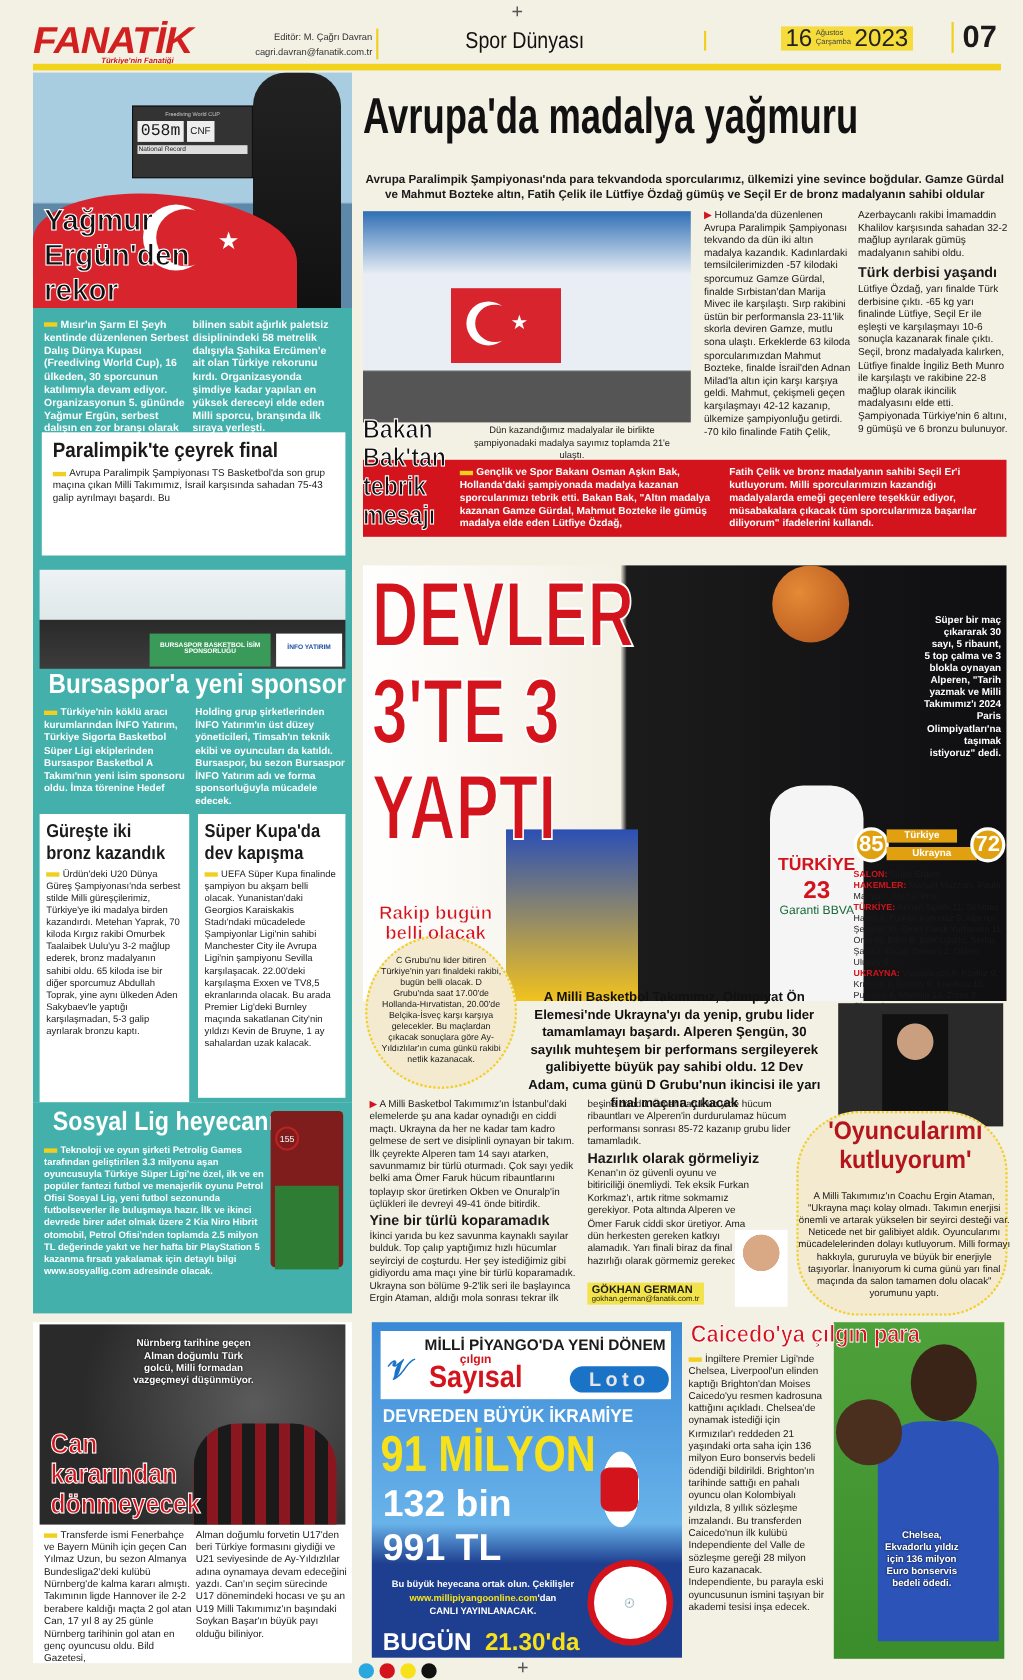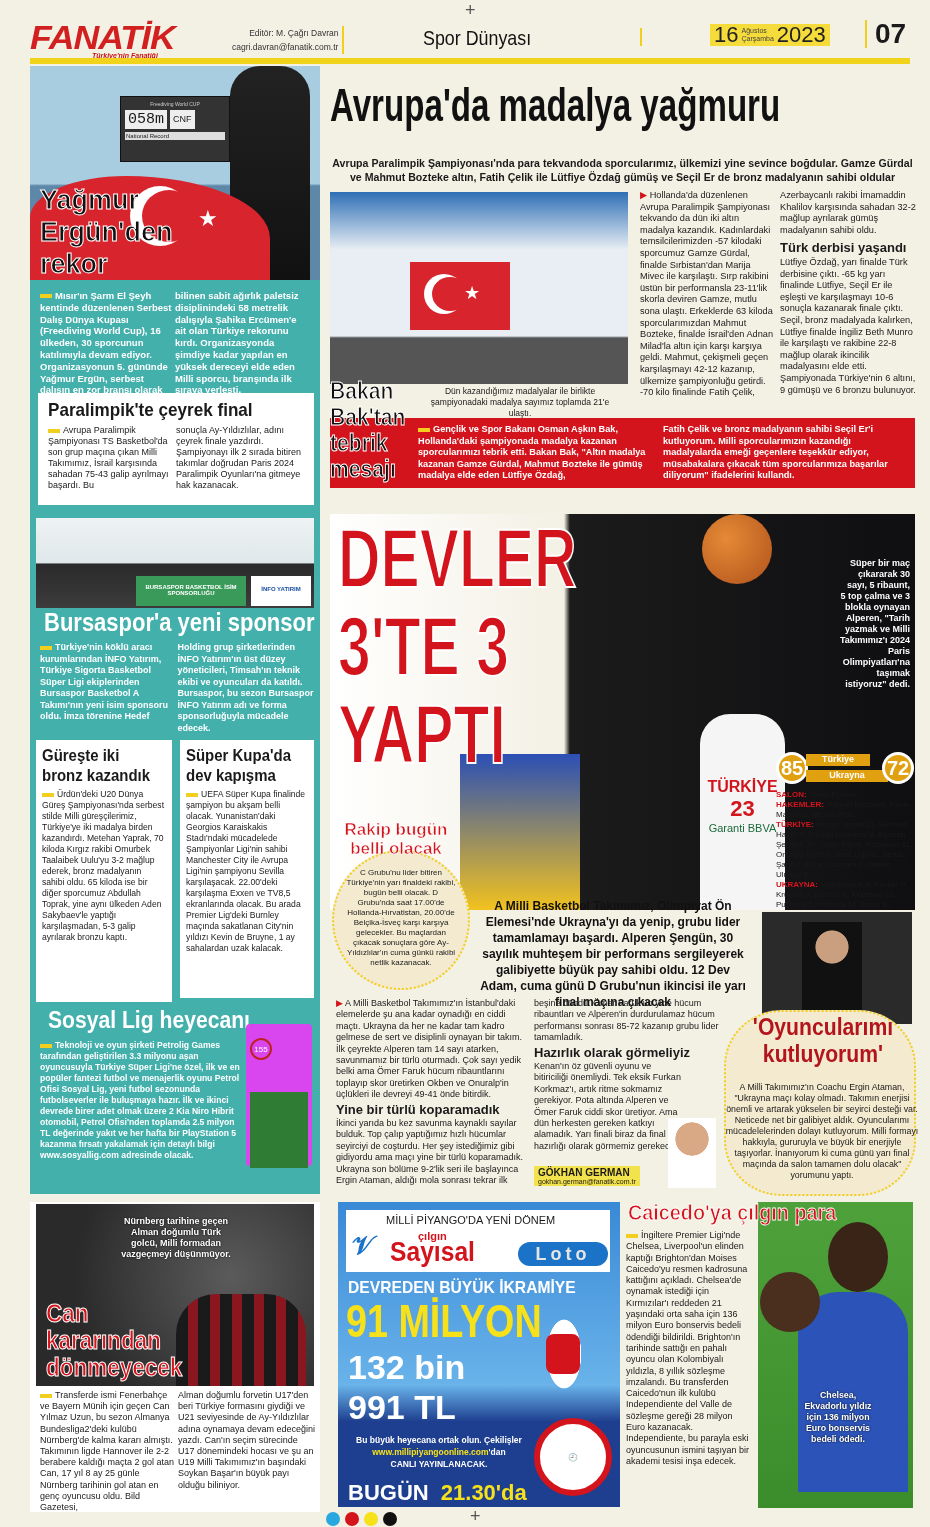--- a/index.html
+++ b/index.html
@@ -74,21 +74,20 @@
 </div>
 <div class="abs teal" style="left:30px;top:280px;width:290px;height:230px">
   <div class="col2 t-small white" style="padding:10px 10px;font-weight:bold">
     <div class="bullet">Mısır'ın Şarm El Şeyh kentinde düzenlenen Serbest Dalış Dünya Kupası (Freediving World Cup), 16 ülkeden, 30 sporcunun katılımıyla devam ediyor. Organizasyonun 5. gününde Yağmur Ergün, serbest dalışın en zor branşı olarak</div>
     <div>bilinen sabit ağırlık paletsiz disiplinindeki 58 metrelik dalışıyla Şahika Ercümen'e ait olan Türkiye rekorunu kırdı. Organizasyonda şimdiye kadar yapılan en yüksek dereceyi elde eden Milli sporcu, branşında ilk sıraya yerleşti.</div>
   </div>
   <div class="abs" style="left:8px;top:113px;width:276px;height:112px;background:#fff;padding:6px 10px">
     <div class="headline" style="font-size:19px;transform:scaleX(.9);transform-origin:left;white-space:nowrap">Paralimpik'te çeyrek final</div>
     <div class="col2 t-small" style="margin-top:4px;font-size:9px;line-height:11px">
       <div class="bullet">Avrupa Paralimpik Şampiyonası TS Basketbol'da son grup maçına çıkan Milli Takımımız, İsrail karşısında sahadan 75-43 galip ayrılmayı başardı. Bu</div>
-      <div>sonuçla Ay-Yıldızlılar, adını çeyrek finale yazdırdı. Şampiyonayı ilk 2 sırada bitiren takımlar doğrudan Paris 2024 Paralimpik Oyunları'na gitmeye hak kazanacak.</div>
     </div>
   </div>
 </div>
 
 <div class="abs teal" style="left:30px;top:510px;width:290px;height:230px">
   <div class="abs" style="left:6px;top:8px;width:278px;height:90px;background:linear-gradient(180deg,#eef2f4 0%,#dfe8ea 50%,#2a2a2a 51%,#3c3c3c 100%)">
     <div class="abs" style="left:100px;top:58px;width:110px;height:30px;background:#3a9a5a;color:#fff;font-size:6px;text-align:center;padding-top:8px;font-weight:bold">BURSASPOR BASKETBOL İSİM SPONSORLUĞU</div>
     <div class="abs" style="left:215px;top:58px;width:60px;height:30px;background:#fff;color:#1a4fa0;font-size:6px;text-align:center;padding-top:10px;font-weight:bold">İNFO YATIRIM</div>
   </div>
   <div class="abs headline white" style="left:14px;top:98px;font-size:25px;transform:scaleX(.88);transform-origin:left;white-space:nowrap">Bursaspor'a yeni sponsor</div>
@@ -105,21 +104,21 @@
   </div>
   <div class="abs" style="left:150px;top:0;width:134px;height:258px;background:#fff;padding:6px">
     <div class="headline" style="font-size:17px;line-height:20px;transform:scaleX(.88);transform-origin:left">Süper Kupa'da dev kapışma</div>
     <div class="t-small bullet" style="font-size:8.6px;line-height:11px;margin-top:3px">UEFA Süper Kupa finalinde şampiyon bu akşam belli olacak. Yunanistan'daki Georgios Karaiskakis Stadı'ndaki mücadelede Şampiyonlar Ligi'nin sahibi Manchester City ile Avrupa Ligi'nin şampiyonu Sevilla karşılaşacak. 22.00'deki karşılaşma Exxen ve TV8,5 ekranlarında olacak. Bu arada Premier Lig'deki Burnley maçında sakatlanan City'nin yıldızı Kevin de Bruyne, 1 ay sahalardan uzak kalacak.</div>
   </div>
 </div>
 
 <div class="abs teal" style="left:30px;top:1002px;width:290px;height:192px">
   <div class="abs headline white" style="left:18px;top:4px;font-size:24px;transform:scaleX(.88);transform-origin:left;white-space:nowrap">Sosyal Lig heyecanı</div>
   <div class="abs t-small white bullet" style="left:10px;top:38px;width:200px;font-weight:bold;font-size:8.6px;line-height:11px">Teknoloji ve oyun şirketi Petrolig Games tarafından geliştirilen 3.3 milyonu aşan oyuncusuyla Türkiye Süper Ligi'ne özel, ilk ve en popüler fantezi futbol ve menajerlik oyunu Petrol Ofisi Sosyal Lig, yeni futbol sezonunda futbolseverler ile buluşmaya hazır. İlk ve ikinci devrede birer adet olmak üzere 2 Kia Niro Hibrit otomobil, Petrol Ofisi'nden toplamda 2.5 milyon TL değerinde yakıt ve her hafta bir PlayStation 5 kazanma fırsatı yakalamak için detaylı bilgi www.sosyallig.com adresinde olacak.</div>
-  <div class="abs" style="left:216px;top:22px;width:66px;height:142px;background:#d946ef;border-radius:4px">
+  <div class="abs" style="left:216px;top:8px;width:66px;height:142px;background:#7f1d1d;border-radius:4px">
     <div class="abs" style="left:4px;top:14px;width:22px;height:22px;border-radius:50%;border:2px solid #b22;color:#fff;font-size:8px;display:flex;align-items:center;justify-content:center">155</div>
     <div class="abs" style="left:4px;top:68px;width:58px;height:76px;background:#2f7d34"></div>
   </div>
 </div>
 
 <div class="abs" style="left:30px;top:1202px;width:290px;height:310px;background:#fff">
   <div class="abs" style="left:6px;top:2px;width:278px;height:182px;background:radial-gradient(circle at 70% 40%,#5b5b5b,#2a2a2a 70%)">
     <div class="abs" style="left:140px;top:90px;width:130px;height:92px;background:repeating-linear-gradient(90deg,#1a1a1a 0 12px,#8a1620 12px 22px);border-radius:40px 40px 0 0"></div>
     <div class="abs white" style="left:85px;top:12px;width:110px;font-size:9px;line-height:11px;text-align:center;font-weight:bold;text-shadow:0 0 2px #000">Nürnberg tarihine geçen Alman doğumlu Türk golcü, Milli formadan vazgeçmeyi düşünmüyor.</div>
     <div class="abs headline" style="left:10px;top:96px;font-size:25px;line-height:27px;color:#d4141c;-webkit-text-stroke:1px #fff;transform:scaleX(.9);transform-origin:left">
@@ -226,21 +225,21 @@
 </div>
 <div class="abs" style="left:724px;top:1010px;width:192px;height:186px;background:#f3ead0;border-radius:30%;border:2px dotted #f2cf1f"></div>
 <div class="abs headline" style="left:730px;top:1014px;font-size:23px;line-height:27px;color:#b4141c;text-align:center;width:186px;transform:scaleX(.92)">
   <div>'Oyuncularımı</div>
   <div>kutluyorum'</div>
 </div>
 <div class="abs" style="left:724px;top:1082px;width:196px;font-size:8.8px;line-height:11px;text-align:center">A Milli Takımımız'ın Coachu Ergin Ataman, "Ukrayna maçı kolay olmadı. Takımın enerjisi önemli ve artarak yükselen bir seyirci desteği var. Neticede net bir galibiyet aldık. Oyuncularımı mücadelelerinden dolayı kutluyorum. Milli formayı hakkıyla, gururuyla ve büyük bir enerjiyle taşıyorlar. İnanıyorum ki cuma günü yarı final maçında da salon tamamen dolu olacak" yorumunu yaptı.</div>
 
 <div class="abs" style="left:338px;top:1202px;width:282px;height:305px;background:linear-gradient(180deg,#3a89d6 0%,#69b3ea 60%,#1e3f8f 72%,#1e3f8f 100%)">
   <div class="abs" style="left:8px;top:8px;width:264px;height:62px;background:#fff">
-    <div class="abs" style="left:40px;top:4px;font-size:11px;font-weight:400">MİLLİ PİYANGO'DA YENİ DÖNEM</div>
+    <div class="abs" style="left:40px;top:4px;font-size:14px;font-weight:700">MİLLİ PİYANGO'DA YENİ DÖNEM</div>
     <div class="abs" style="left:6px;top:20px;font-size:26px;color:#1a73c7;font-weight:900">𝒱</div>
     <div class="abs" style="left:72px;top:20px;font-size:11px;color:#d4141c;font-weight:bold">çılgın</div>
     <div class="abs" style="left:44px;top:26px;font-size:28px;color:#d4141c;font-weight:900;transform:scaleX(.88);transform-origin:left">Sayısal</div>
     <div class="abs" style="left:172px;top:32px;width:90px;height:24px;border-radius:12px;background:#1a73c7;color:#e5e5e5;font-size:18px;font-weight:bold;text-align:center;letter-spacing:4px;line-height:24px">Loto</div>
   </div>
   <div class="abs headline" style="left:10px;top:76px;font-size:17px;color:#fff;transform:scaleX(.92);transform-origin:left;white-space:nowrap">DEVREDEN BÜYÜK İKRAMİYE</div>
   <div class="abs headline" style="left:8px;top:92px;font-size:46px;color:#f7e11a;transform:scaleX(.82);transform-origin:left;white-space:nowrap">91 MİLYON</div>
   <div class="abs headline" style="left:10px;top:146px;font-size:34px;color:#fff">132 bin</div>
   <div class="abs headline" style="left:10px;top:186px;font-size:34px;color:#fff">991 TL</div>
   <div class="abs" style="left:196px;top:112px;width:60px;height:100px;background:radial-gradient(ellipse at 50% 40%,#fff 0 40%,transparent 41%)">

